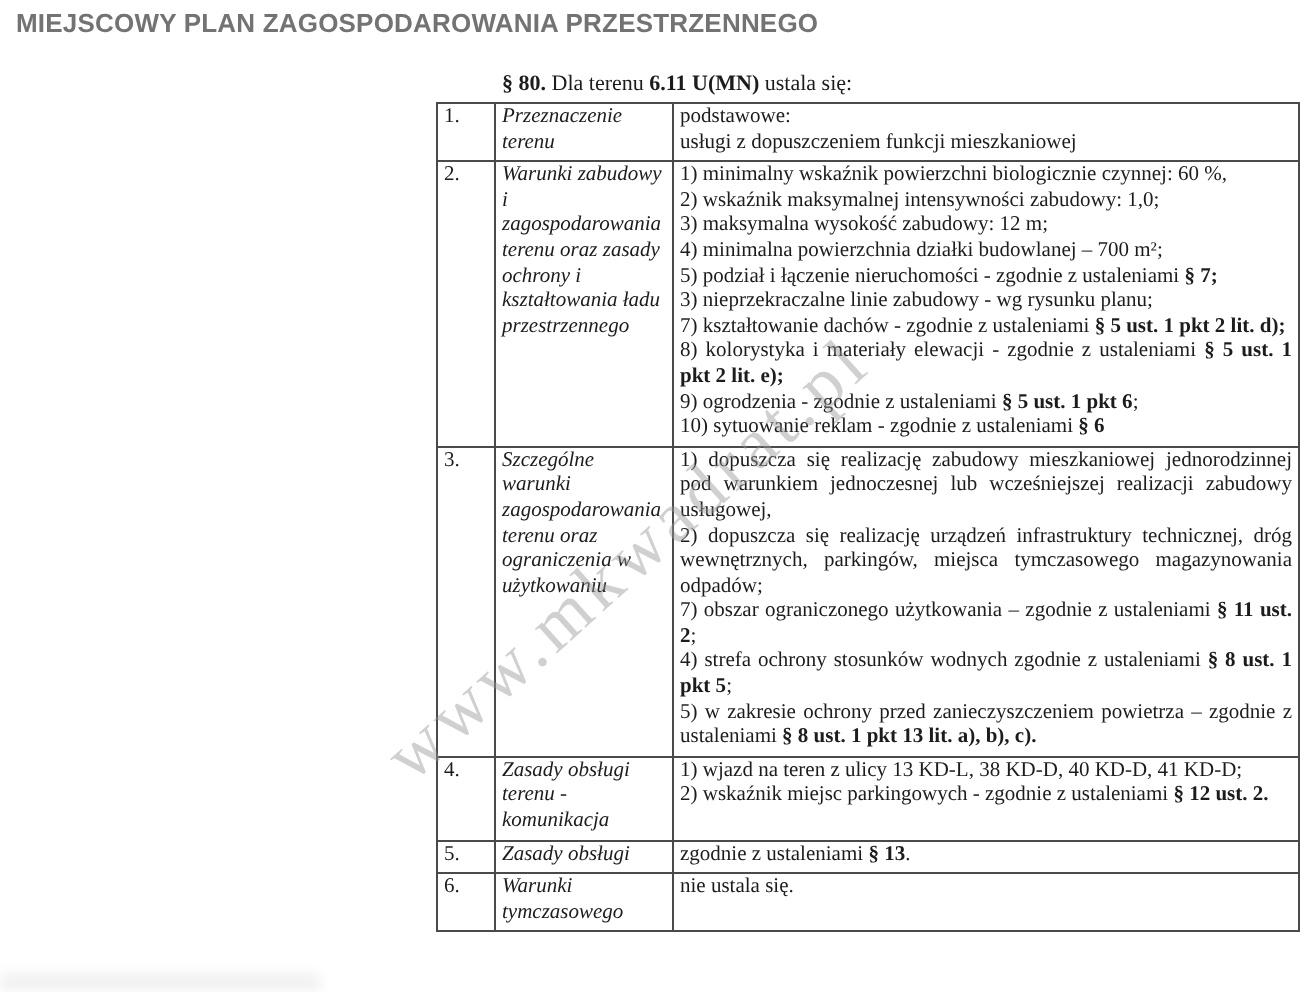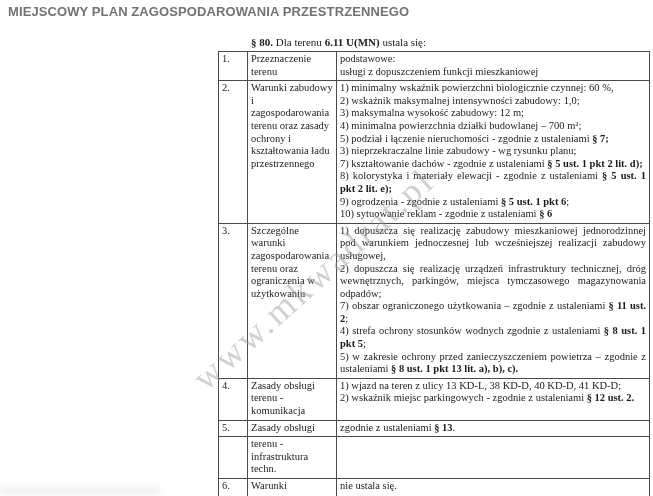--- a/index.html
+++ b/index.html
@@ -44,21 +44,21 @@
     font-size: 10.5px;
     line-height: 1.2;
   }
   table.plan td {
     border: 1px solid #4a4a4a;
     vertical-align: top;
     padding: 1px 3px 2px 3px;
     overflow-wrap: anywhere;
   }
   td.cell-num   { width: 22px; }
-  td.cell-label { width: 82px; }
+  td.cell-label { width: 82px; font-style: italic; }
   td.cell-content p {
     margin: 0;
     text-align: justify;
   }
   .watermark {
     position: absolute;
     left: 198px;
     top: 362px;
     font-family: "Liberation Serif", serif;
     font-size: 36px;
@@ -134,25 +134,20 @@
         </td>
       </tr>
       <tr>
         <td class="cell-num">5.</td>
         <td class="cell-label">Zasady obsługi</td>
         <td class="cell-content">
           <p><span>zgodnie z ustaleniami </span><span class="b">§ 13</span><span>.</span></p>
         </td>
       </tr>
       <tr>
-        <td class="cell-num"></td>
-        <td class="cell-label">terenu - infrastruktura techn.</td>
-        <td class="cell-content"></td>
-      </tr>
-      <tr>
         <td class="cell-num">6.</td>
         <td class="cell-label">Warunki tymczasowego</td>
         <td class="cell-content">
           <p><span>nie ustala się.</span></p>
         </td>
       </tr>
     </tbody>
 </table>
 
 <div class="watermark" id="watermark" style="color: rgba(150, 150, 150, 0.45);">www.mkwadrat.pl</div>

